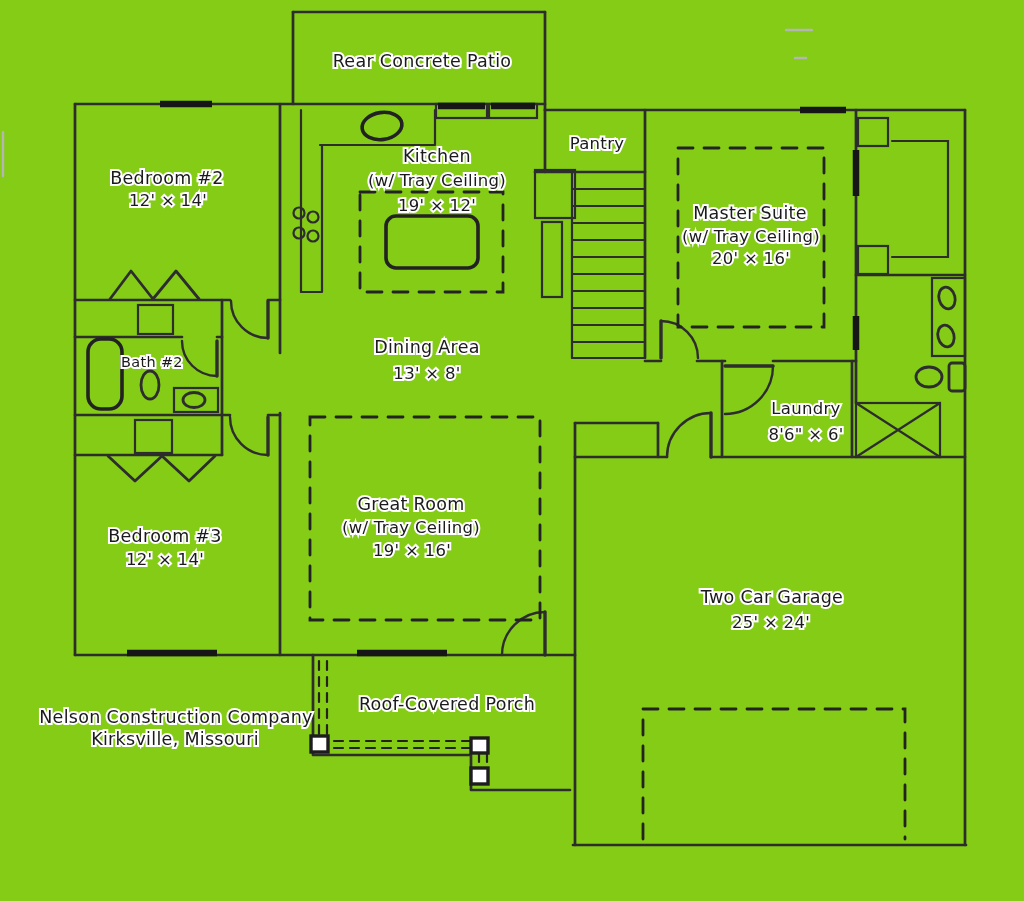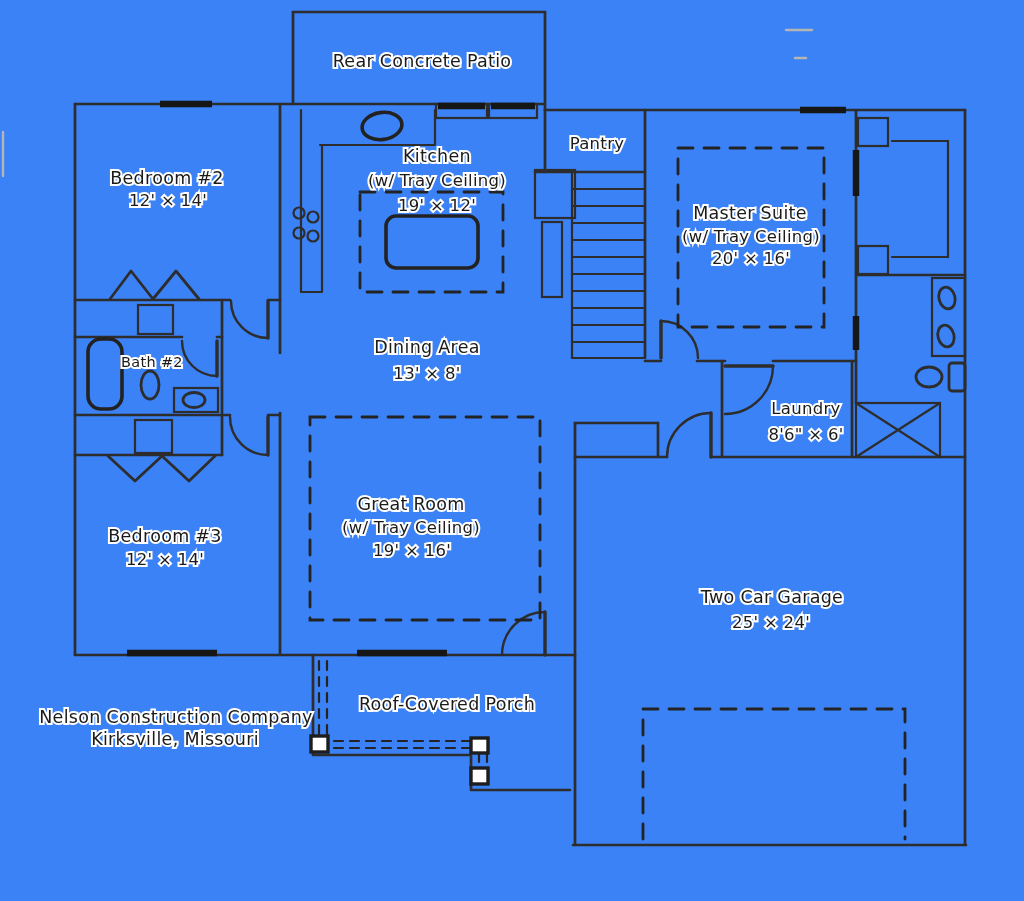--- a/index.html
+++ b/index.html
@@ -1,16 +1,16 @@
 <!DOCTYPE html>
 <html><head>
 <meta charset="utf-8">
 <style>
   html,body{margin:0;padding:0;background:#ffffff;}
-  .page{position:relative;width:1024px;height:901px;background:#3b82f6;overflow:hidden;
+  .page{position:relative;width:1024px;height:901px;background:#84cc16;overflow:hidden;
         font-family:"DejaVu Sans",sans-serif;}
   svg{display:block}
   .wall{stroke:#2d2d2d;stroke-width:2.7;fill:none;stroke-linecap:round;stroke-linejoin:round;}
   .wallthin{stroke:#2d2d2d;stroke-width:2.2;fill:none;stroke-linecap:round;}
   .thick{stroke:#161616;stroke-width:6.5;fill:none;stroke-linecap:butt;}
   .dash{stroke:#232323;stroke-width:2.8;fill:none;stroke-dasharray:15 11;stroke-linecap:round;}
   .dashsm{stroke:#232323;stroke-width:2.2;fill:none;stroke-dasharray:9 7;stroke-linecap:round;}
   .fix{stroke:#2d2d2d;stroke-width:2.8;fill:none;stroke-linecap:round;stroke-linejoin:round;}
   .fixbold{stroke:#222222;stroke-width:3.6;fill:none;stroke-linecap:round;stroke-linejoin:round;}
   .door{stroke:#2d2d2d;stroke-width:2.4;fill:none;stroke-linecap:round;}

